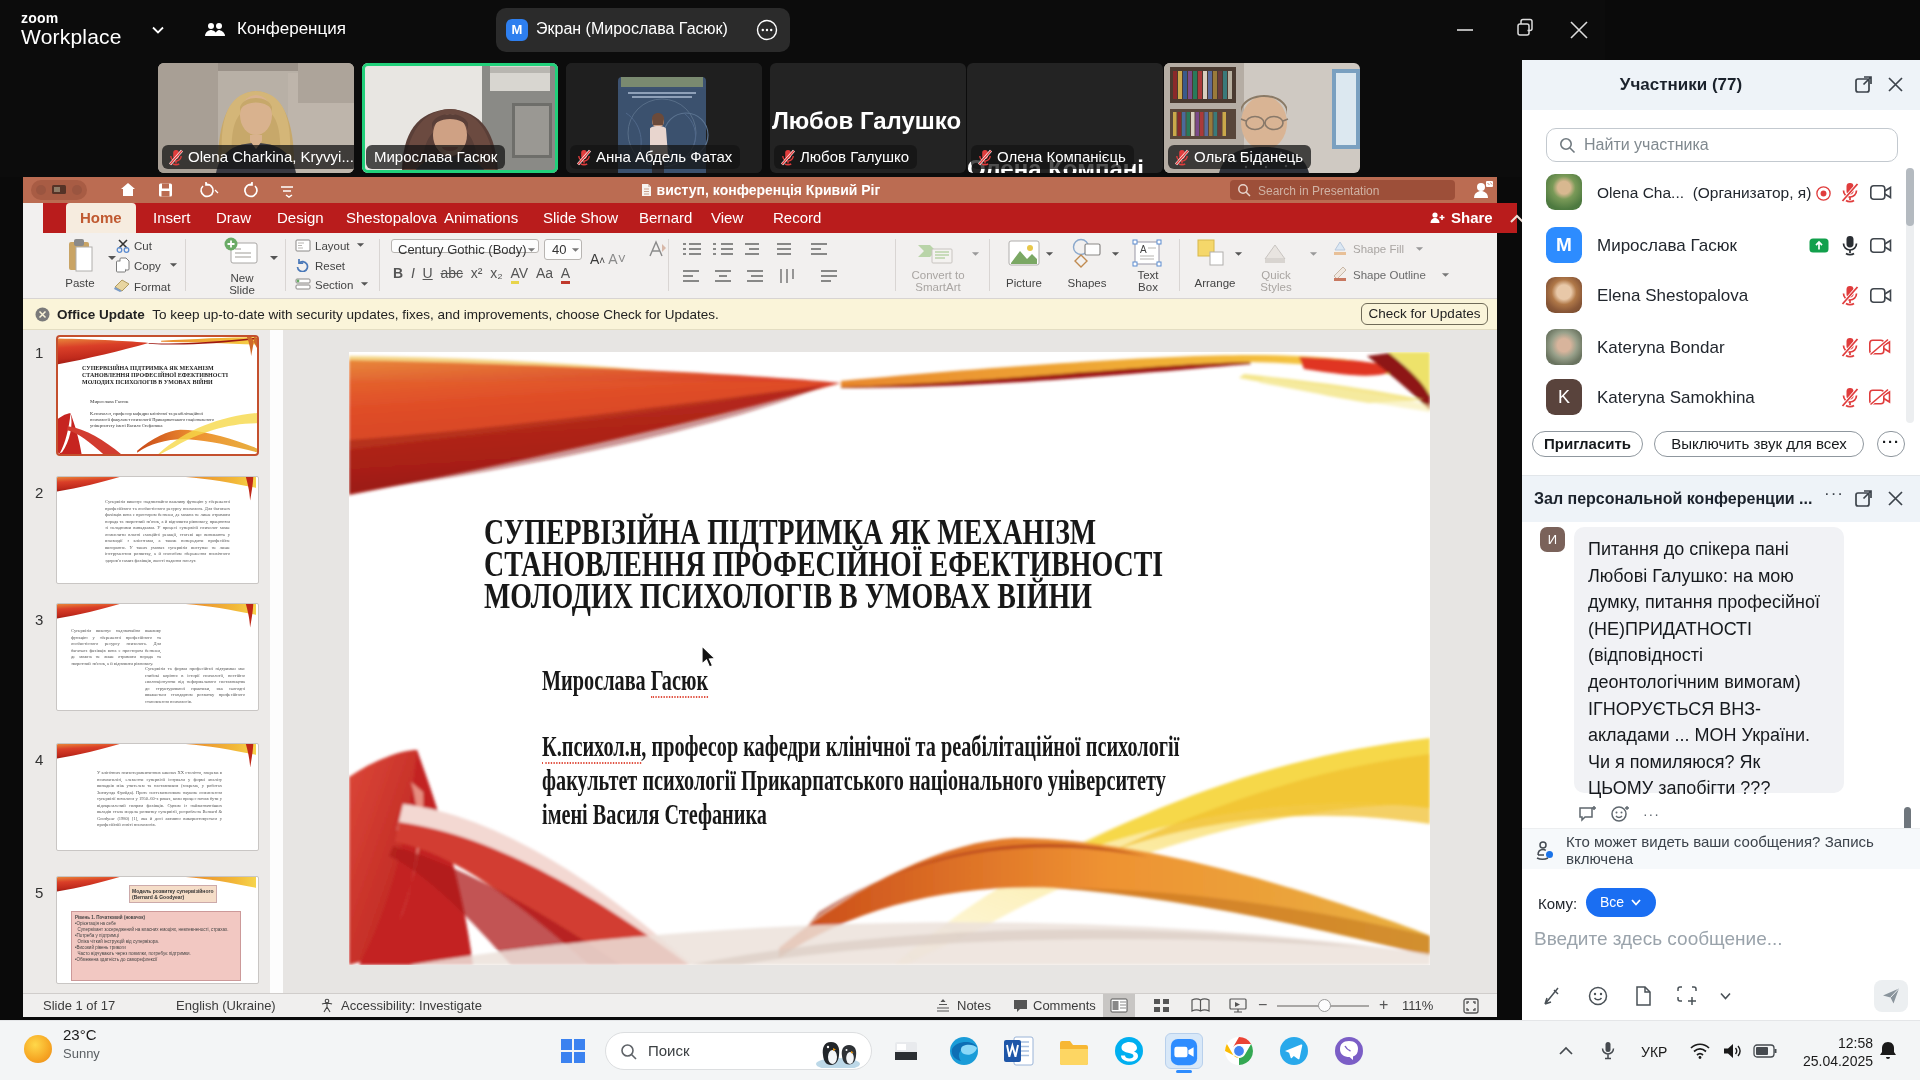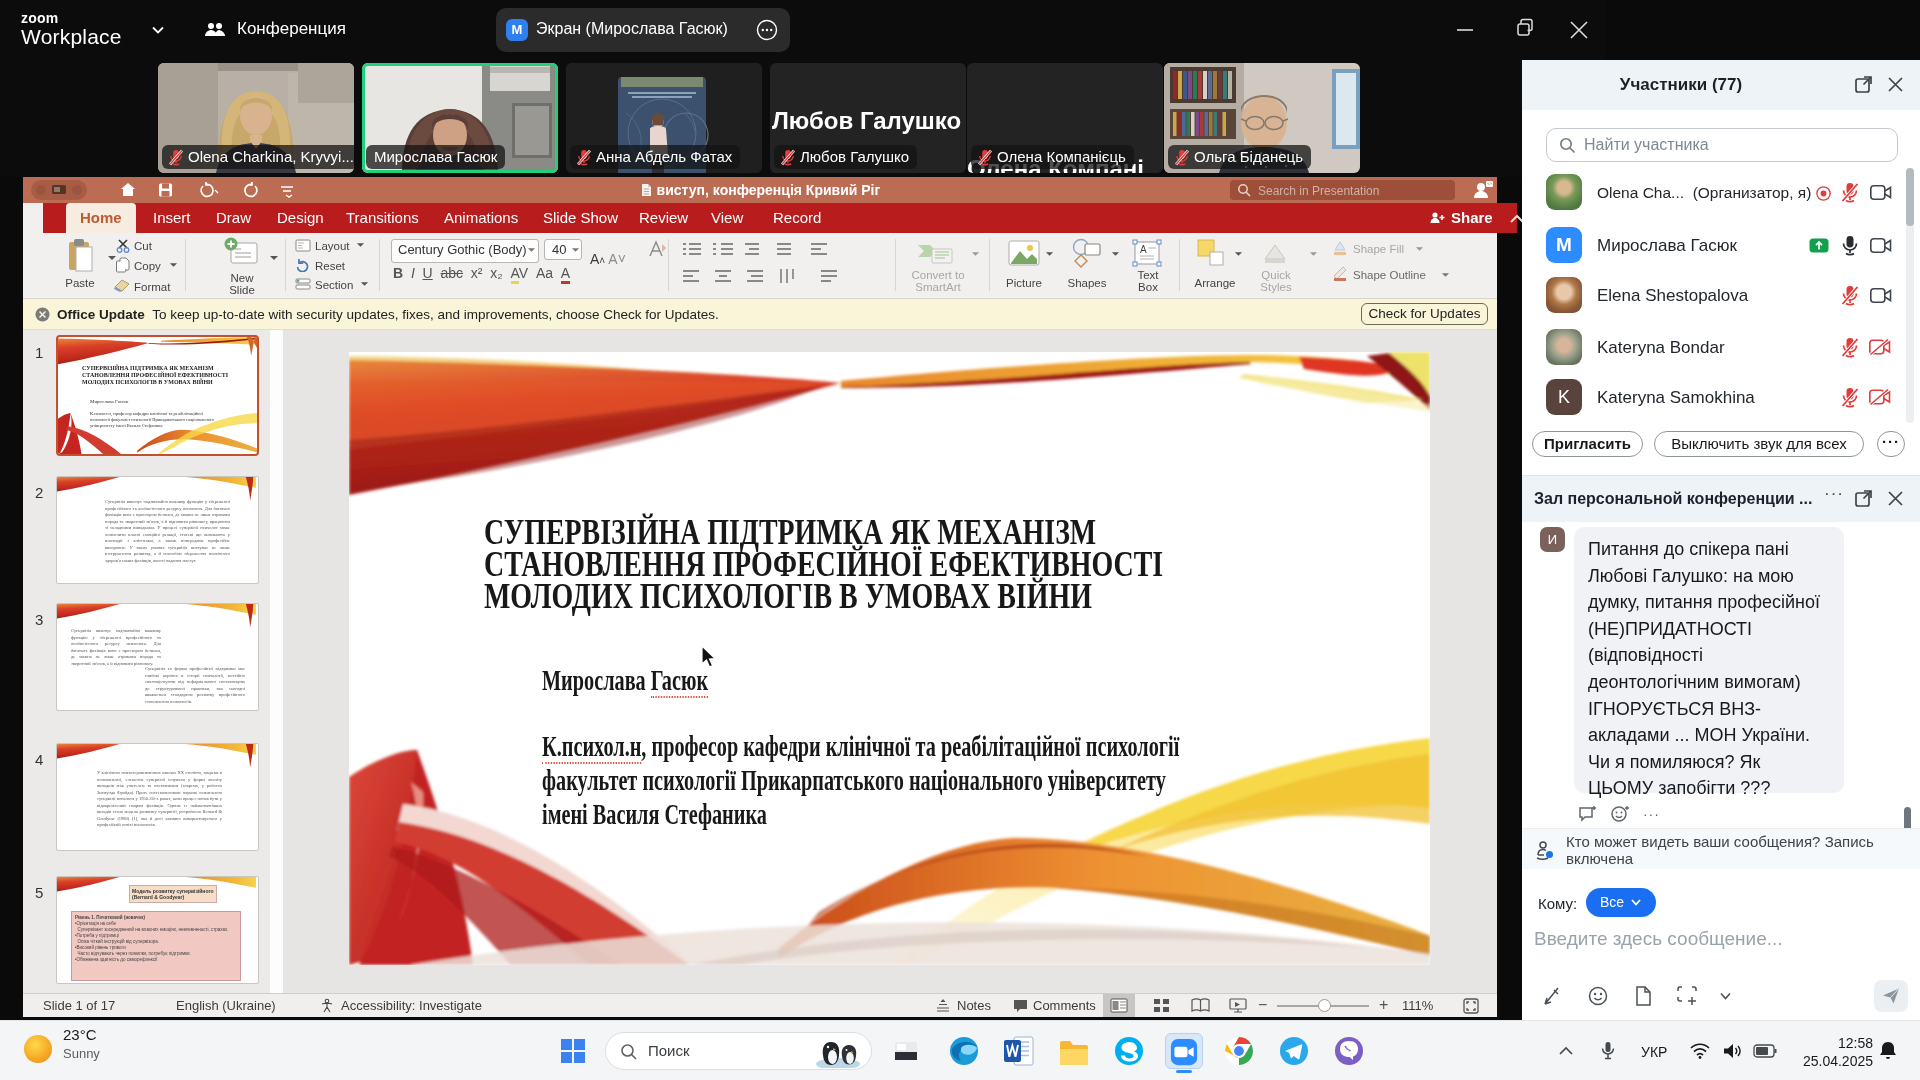--- a/index.html
+++ b/index.html
@@ -288,24 +288,24 @@
           <path d="M3 19 c0-5 4-7 7-7 s7 2 7 7 Z" fill="#fff"></path>
           <rect x="15" y="2" width="7" height="6" rx="1" fill="#fff"></rect>
           <path d="M16.5 4 l2 2 M19.5 3.5 l1.5 2" stroke="#bb6c52" stroke-width=".8"></path>
         </svg>
     </div>
     <div id="ppt-tabs">
       <div class="ptab active" style="left:23px;">Home</div>
       <div class="ptab" style="left:110px;">Insert</div>
       <div class="ptab" style="left:173px;">Draw</div>
       <div class="ptab" style="left:234px;">Design</div>
-      <div class="ptab" style="left:303px;">Transitions</div>
+      <div class="ptab" style="left:303px;">Shestopalova</div>
       <div class="ptab" style="left:401px;">Animations</div>
       <div class="ptab" style="left:500px;">Slide Show</div>
-      <div class="ptab" style="left:596px;">Review</div>
+      <div class="ptab" style="left:596px;">Bernard</div>
       <div class="ptab" style="left:668px;">View</div>
       <div class="ptab" style="left:730px;">Record</div>
       <div class="ptab" style="left:1408px;font-weight:bold;">Share</div>
       <svg style="position:absolute;left:1386px;top:8px" width="18" height="14" viewBox="0 0 18 14">
           <circle cx="6" cy="4" r="2.6" fill="#fff"></circle>
           <path d="M1.5 12 c0-3.5 2.5-5 4.5-5 s4.5 1.5 4.5 5 Z" fill="#fff"></path>
           <path d="M13 4 v5 M10.5 6.5 h5" stroke="#fff" stroke-width="1.6"></path>
         </svg>
       <svg style="position:absolute;left:1466px;top:10px" width="16" height="12" viewBox="0 0 16 12">
           <path d="M2 9 L8 3 L14 9" stroke="#f0e0d8" stroke-width="2" fill="none"></path>
@@ -373,21 +373,21 @@
           <rect x="1" y="2" width="14" height="4" rx="1" fill="#fff" stroke="#8a8886"></rect>
           <rect x="1" y="8" width="14" height="4" rx="1" fill="#fff" stroke="#8a8886"></rect>
           <circle cx="3" cy="4" r="1.4" fill="#6aab66"></circle>
         </svg>
       <div class="rlabel" style="left:292px;top:46px;">Section</div>
       <svg style="position:absolute;left:337px;top:48px" width="9" height="6" viewBox="0 0 10 6">
           <path d="M1 1 L5 5 L9 1" fill="#555"></path>
         </svg>
       <div class="rsep" style="left:356px;"></div>
 
-      <div style="position:absolute;left:368px;top:6px;width:148px;height:24px;background:#fdfdfd;border:1px solid #b8b5b2;border-radius:3px;font-size:13px;color:#333;line-height:19px;padding-left:6px;">Century Gothic (Body)</div>
+      <div style="position:absolute;left:368px;top:6px;width:148px;height:14px;background:#fdfdfd;border:1px solid #b8b5b2;border-radius:3px;font-size:13px;color:#333;line-height:19px;padding-left:6px;">Century Gothic (Body)</div>
       <svg style="position:absolute;left:504px;top:14px" width="9" height="6" viewBox="0 0 10 6">
           <path d="M1 1 L5 5 L9 1" fill="#777"></path>
         </svg>
       <div style="position:absolute;left:521px;top:6px;width:38px;height:21px;background:#fdfdfd;border:1px solid #b8b5b2;border-radius:3px;font-size:13px;color:#333;line-height:19px;padding-left:7px;">40</div>
       <svg style="position:absolute;left:548px;top:14px" width="9" height="6" viewBox="0 0 10 6">
           <path d="M1 1 L5 5 L9 1" fill="#777"></path>
         </svg>
       <div style="position:absolute;left:567px;top:18px;font-size:14px;color:#3a3a3a;font-weight:normal;">A<span style="font-size:10px">˄</span> <span style="color:#8a8a8a">A˅</span></div>
       <svg style="position:absolute;left:625px;top:7px" width="20" height="18" viewBox="0 0 20 18">
           <path d="M2 16 L8 2 L14 16 M4.5 11 h7" stroke="#8a8a8a" stroke-width="1.4" fill="none"></path>

